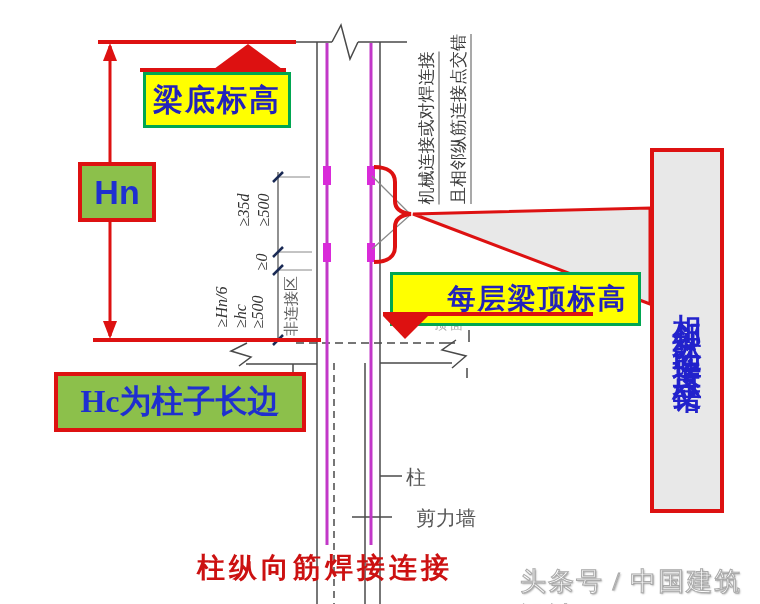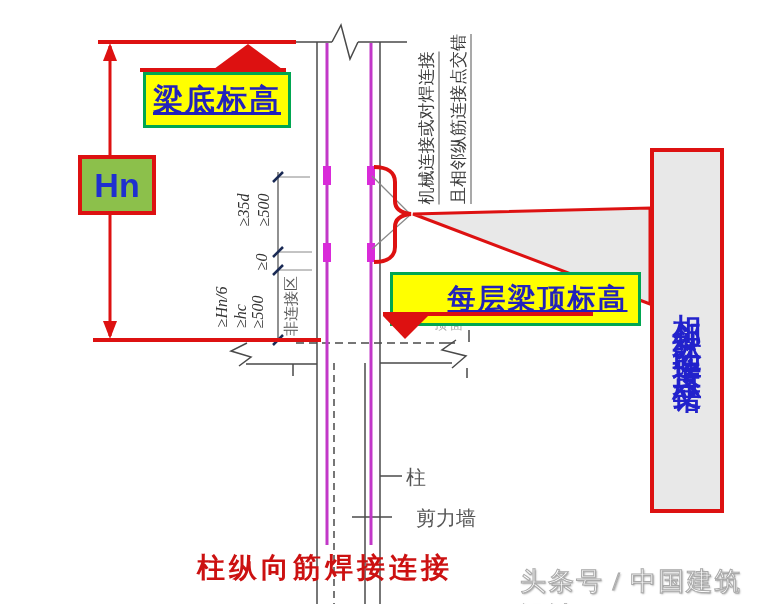--- a/index.html
+++ b/index.html
@@ -8,21 +8,21 @@
     font-family:"Liberation Sans",sans-serif;overflow:hidden;
   }
   .abs{position:absolute;}
   svg{position:absolute;left:0;top:0;}
   #base-svg{z-index:1;}
   #overlay-svg{z-index:6;pointer-events:none;}
 
   .yellow-box{
     background:#ffff00;border:3px solid #00a651;color:#2222bb;
     font-weight:bold;display:flex;align-items:center;justify-content:center;
-    font-family:"Liberation Serif",serif;z-index:4;letter-spacing:2px;text-decoration:underline;
+    font-family:"Liberation Serif",serif;z-index:4;letter-spacing:2px;
   }
   .green-box{
     background:#8cc04b;border:4px solid #dd1111;color:#1f2fd0;
     font-weight:bold;display:flex;align-items:center;justify-content:center;
     z-index:4;
   }
   .rot{
     transform:translate(-50%,-50%) rotate(-90deg);white-space:nowrap;z-index:2;
   }
   .dim-label{
@@ -130,21 +130,22 @@
   <div class="abs rot dim-label" style="left:264px;top:210px;">≥500</div>
   <div class="abs rot dim-label" style="left:262px;top:262px;">≥0</div>
   <div class="abs rot dim-label" style="left:222px;top:307px;">≥Hn/6</div>
   <div class="abs rot dim-label" style="left:241px;top:316px;">≥hc</div>
   <div class="abs rot dim-label" style="left:258px;top:312px;">≥500</div>
   <div class="abs rot zone-label" style="left:291px;top:306px;">非连接区</div>
 
   <div class="abs yellow-box" style="left:143px;top:72px;width:142px;height:50px;font-size:30px;">梁底标高</div>
   <div class="abs yellow-box" style="left:390px;top:272px;width:201px;height:48px;font-size:28px;padding-left:44px;">每层梁顶标高</div>
 
-  <div class="abs green-box" style="left:78px;top:155px;width:70px;height:52px;font-size:34px;text-align:center;">Hn</div>
+  <div class="abs green-box" style="left:78px;top:162px;width:70px;height:52px;font-size:34px;text-align:center;">Hn</div>
+  <div class="abs green-box" style="left:54px;top:372px;width:244px;height:52px;font-size:32px;font-family:'Liberation Serif',serif;">Hc为柱子长边</div>
 
   <div class="abs" id="beam-top-surface">顶面</div>
 
   <div class="abs gray-label" style="left:406px;top:464px;">柱</div>
   <div class="abs gray-label" style="left:397px;top:505px;margin-left:19px;">剪力墙</div>
 
   <div class="abs" id="callout-panel">
     <div id="callout-text">相邻纵筋连接点交错</div>
   </div>
 

